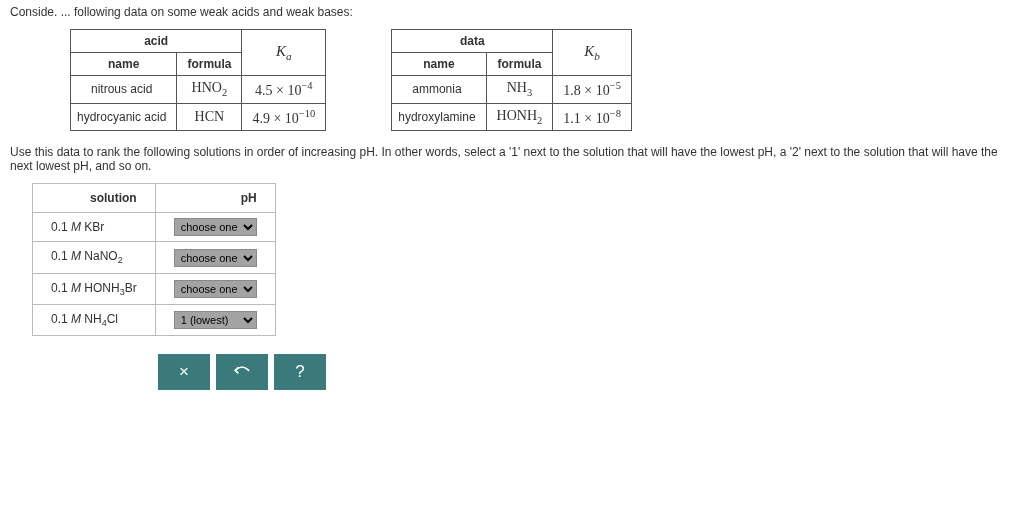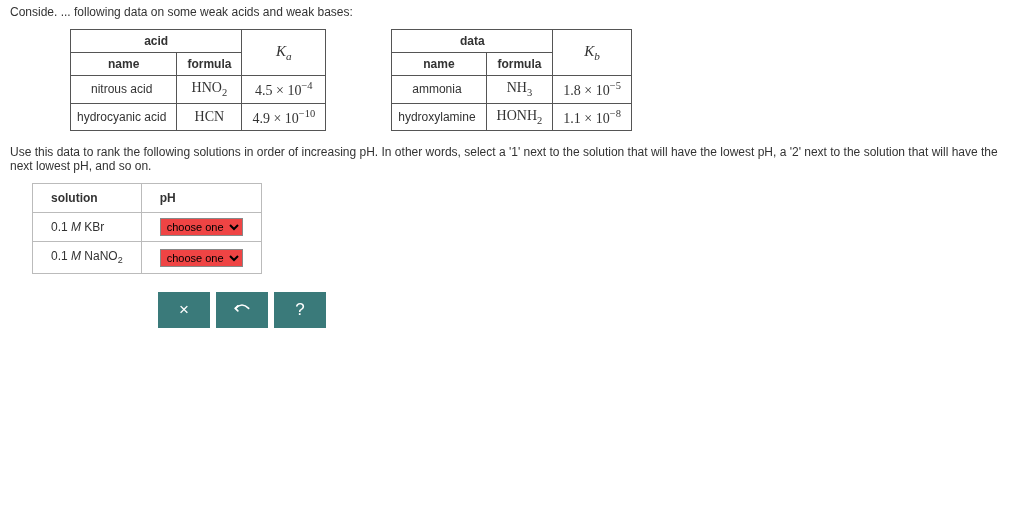--- a/index.html
+++ b/index.html
@@ -10,23 +10,23 @@
     table.data td,table.data th{border:1px solid #555;padding:4px 10px;font-size:12px;font-weight:400;text-align:center}
     table.data th.group{font-weight:700}
     table.data th.sub{font-weight:700}
     table.data .formula-cell{font-family:'Times New Roman',serif;font-size:14px}
     table.data .const-cell{font-family:'Times New Roman',serif;font-size:14px;white-space:nowrap}
     .ki{font-family:'Times New Roman',serif;font-style:italic;font-size:15px}
     .ki sub{font-style:italic}
     sup,sub{font-size:.75em}
     table.answer{border-collapse:collapse;margin:8px 0 18px 22px}
     table.answer td,table.answer th{border:1px solid #bbb;padding:7px 18px;font-size:12px;text-align:left}
-    table.answer th{font-weight:700;text-align:left;background:#fff}
+    table.answer th{font-weight:700;text-align:right;background:#fff}
     table.answer td.sel{padding:4px 18px}
-    select.ph{font-size:11px;padding:1px 2px;border:1px solid #888;background:#ef4444}
+    select.ph{font-size:11px;padding:1px 2px;border:1px solid #888;background:#a3a3a3}
     .btnbar{display:flex;margin-left:148px}
     .btnbar button{width:52px;height:36px;background:#3a7a7a;border:none;color:#fff;font-size:17px;display:flex;align-items:center;justify-content:center;margin-right:6px;cursor:pointer}
     .btnbar button:last-child{margin-right:0}
     .btnbar svg{width:20px;height:20px;fill:none;stroke:#fff;stroke-width:2}
     .name-cell{text-align:center;padding-left:6px!important}
   </style>
 </head>
 <body>
 
 <p class="intro">Conside. ... following data on some weak acids and weak bases:</p>
@@ -88,20 +88,28 @@
     <th>pH</th>
   </tr>
   <tr>
     <td>0.1 <i>M</i> KBr</td>
     <td class="sel"><select class="ph"><option>choose one</option><option>1 (lowest)</option><option>2</option><option>3</option><option>4 (highest)</option></select></td>
   </tr>
   <tr>
     <td>0.1 <i>M</i> NaNO<sub>2</sub></td>
     <td class="sel"><select class="ph"><option>choose one</option><option>1 (lowest)</option><option>2</option><option>3</option><option>4 (highest)</option></select></td>
   </tr>
+  <tr>
+    <td>0.1 <i>M</i> HONH<sub>3</sub>Br</td>
+    <td class="sel"><select class="ph"><option>choose one</option><option>1 (lowest)</option><option>2</option><option>3</option><option>4 (highest)</option></select></td>
+  </tr>
+  <tr>
+    <td>0.1 <i>M</i> NH<sub>4</sub>Cl</td>
+    <td class="sel"><select class="ph"><option>choose one</option><option selected="">1 (lowest)</option><option>2</option><option>3</option><option>4 (highest)</option></select></td>
+  </tr>
 </tbody>
   </table>
 
 <div class="btnbar">
   <button>
     <span>×</span>
   </button>
   <button>
     <svg viewBox="0 0 24 24">
         <path d="M4 10 Q12 2 20 10" stroke-linecap="round"></path>

